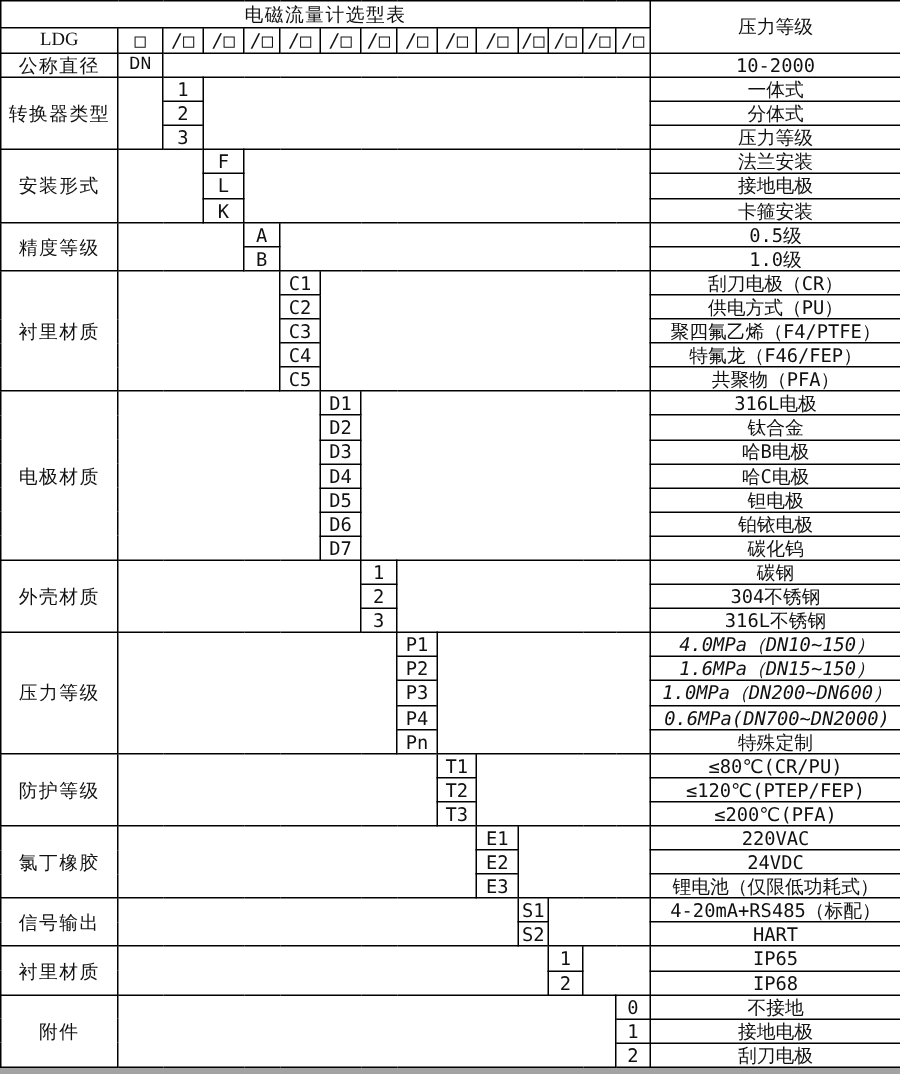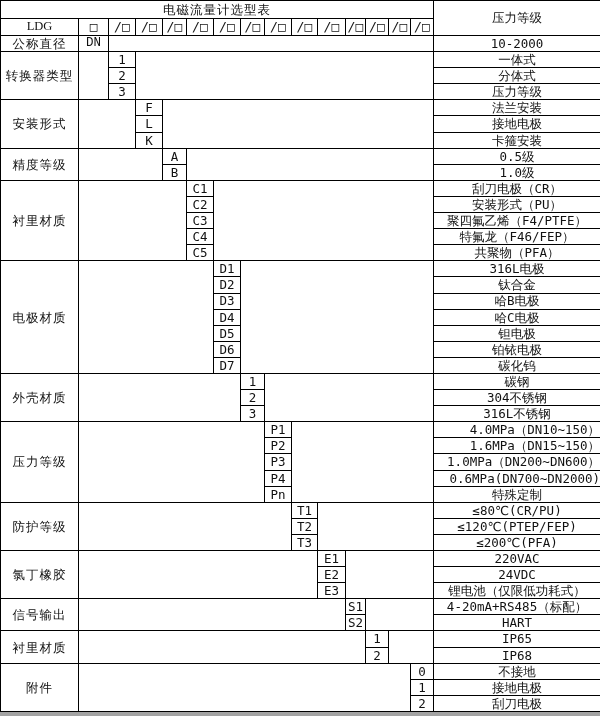--- a/index.html
+++ b/index.html
@@ -10,21 +10,21 @@
                white-space:nowrap;overflow:hidden;line-height:1.05;font-size:12.5px;}
   td.title{font-size:14px;letter-spacing:1px;}
   td.fnhdr{font-size:13.5px;}
   td.lbl{font-size:13px;letter-spacing:1px;}
   td.ldg{text-align:left;padding-left:5px;font-size:12.5px;font-family:Liberation Serif, serif;}
   td.dncode{text-align:left;padding-left:2px;font-size:12px;font-family:Liberation Mono, monospace;}
   td.code{font-size:12px;}
   td.slot{font-size:12px;font-style:italic;}
   td.box{font-size:12px;font-style:italic;}
   td.desc{font-size:12.5px;}
-  td.desc.alignleft{text-align:right;padding-left:2px;}
+  td.desc.alignleft{text-align:center;padding-left:2px;font-style:italic;}
   td.empty{background:#ffffff;}
   tr.hdr1{height:18px;}
   tr.hdr2{height:17px;}
   .bottom-bar{width:600px;height:4px;background:#a3a3a3;}
 </style>
 </head>
 <body>
 
 <div class="page">
 <table class="sel">
@@ -124,21 +124,21 @@
 
 <tr>
   <td class="lbl" rowspan="5">衬里材质</td>
   <td class="empty" rowspan="5" colspan="4"></td>
   <td class="code">C1</td>
   <td class="empty" rowspan="5" colspan="9"></td>
   <td class="desc">刮刀电极（CR）</td>
 </tr>
 <tr>
   <td class="code">C2</td>
-  <td class="desc">安装形式（PU）</td>
+  <td class="desc">供电方式（PU）</td>
 </tr>
 <tr>
   <td class="code">C3</td>
   <td class="desc">聚四氟乙烯（F4/PTFE）</td>
 </tr>
 <tr>
   <td class="code">C4</td>
   <td class="desc">特氟龙（F46/FEP）</td>
 </tr>
 <tr>

